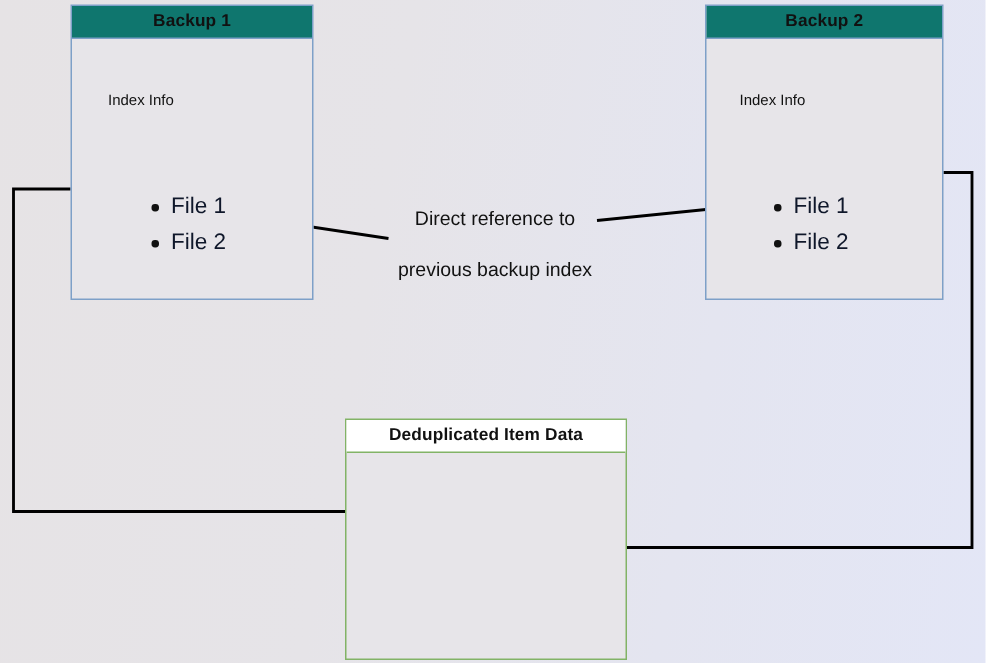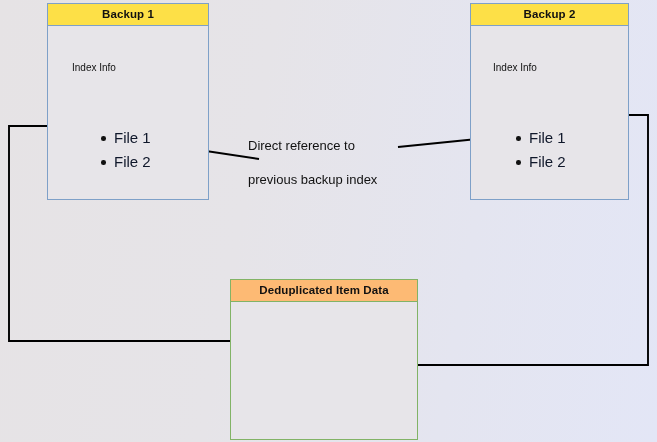--- a/index.html
+++ b/index.html
@@ -37,26 +37,26 @@
     border-color: #82b366;
   }
   .box-header {
     box-sizing: border-box;
     height: 22px;
     line-height: 21px;
     text-align: center;
     font-size: 11.5px;
     font-weight: bold;
     color: #111111;
-    background: #fde047;
+    background: #0f766e;
     border-bottom: 1.4px solid #7ea0c8;
     letter-spacing: 0.1px;
   }
   .box.green .box-header {
-    background: #fdba74;
+    background: #ffffff;
     border-bottom-color: #82b366;
     color: #111111;
   }
   .box-body {
     position: relative;
     height: calc(100% - 22px);
     background: transparent;
   }
   .index-label {
     position: absolute;
@@ -87,20 +87,21 @@
     width: 4.6px;
     height: 4.6px;
     border-radius: 50%;
     background: #111111;
   }
   .annotation {
     position: absolute;
     font-size: 13px;
     line-height: 17px;
     color: #111111;
+    text-align: center;
     white-space: pre-line;
   }
 </style>
 </head>
 <body>
 
 <div id="canvas">
 
   <svg class="wires" viewBox="0 0 657 442" xmlns="http://www.w3.org/2000/svg">
     <defs>

